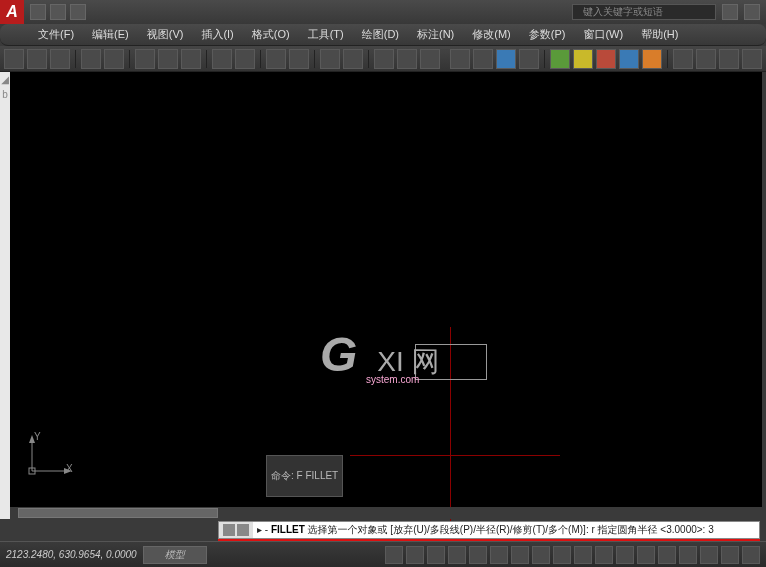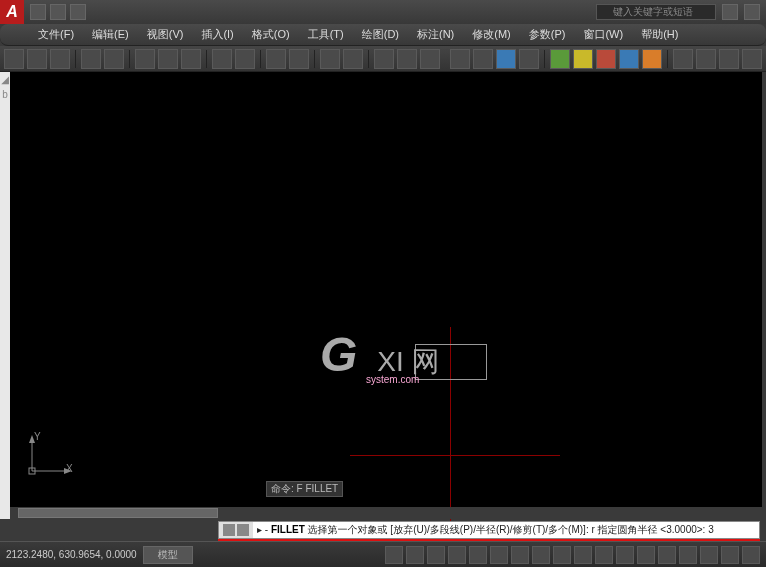--- a/index.html
+++ b/index.html
@@ -4,21 +4,21 @@
 <style>
 * { margin: 0; padding: 0; box-sizing: border-box; font-family: "Microsoft YaHei", Arial, sans-serif; }
 body { width: 766px; height: 567px; background: #3a3a3a; overflow: hidden; position: relative; }
 
 .titlebar { height: 24px; background: linear-gradient(#4a4a4a,#383838); display: flex; align-items: center; color: #ccc; font-size: 11px; position: relative; }
 .app-logo { width: 24px; height: 24px; background: #b71c1c; color: #fff; font-weight: bold; font-size: 16px; display: flex; align-items: center; justify-content: center; font-style: italic; }
 .qat { display: flex; gap: 4px; margin-left: 6px; }
 .qat-btn { width: 16px; height: 16px; background: #555; border: 1px solid #666; cursor: pointer; }
 .title-text { position: absolute; left: 50%; transform: translateX(-50%); color: #ddd; }
 .title-right { position: absolute; right: 6px; display: flex; gap: 6px; align-items: center; }
-.search-hint { width: 120px; height: 16px; background: #2a2a2a; border: 1px solid #555; color: #888; font-size: 10px; padding: 0 16px; line-height: 14px; }
+.search-hint { width: 144px; height: 16px; background: #2a2a2a; border: 1px solid #555; color: #888; font-size: 10px; padding: 0 10px; line-height: 14px; }
 
 .menubar { height: 22px; background: linear-gradient(#4a4a4a,#383838); display: flex; align-items: center; padding-left: 30px; gap: 2px; border-bottom: 1px solid #222; border-radius: 8px; }
 .menu-item { color: #ddd; font-size: 11px; padding: 2px 8px; cursor: pointer; }
 
 .toolbar { height: 26px; background: linear-gradient(#454545,#333); display: flex; align-items: center; padding: 0 4px; gap: 3px; border-bottom: 1px solid #222; }
 .tb-btn { width: 20px; height: 20px; background: #4a4a4a; border: 1px solid #5a5a5a; cursor: pointer; }
 .tb-sep { width: 1px; height: 18px; background: #222; margin: 0 2px; }
 .tb-orange { background: #d97d2a; }
 .tb-blue { background: #3a7ab5; }
 .tb-green { background: #5a9a3a; }
@@ -33,34 +33,34 @@
 .watermark { position: absolute; left: 310px; top: 255px; color: #aaa; font-family: Georgia, serif; pointer-events: none; }
 .watermark .big { font-size: 48px; font-style: italic; font-weight: bold; }
 .watermark .med { font-size: 28px; margin-left: 20px; }
 .watermark .sub { font-size: 10px; color: #f9a8d4; margin-left: 46px; margin-top: -8px; }
 
 .ucs { position: absolute; left: 14px; bottom: 40px; color: #888; font-size: 10px; }
 .ucs svg { display: block; }
 .ucs .y { position: absolute; left: 10px; top: -4px; }
 .ucs .x { position: absolute; left: 42px; top: 28px; }
 
-.cmd-history { position: absolute; left: 256px; bottom: 22px; background: rgba(60,60,60,.85); color: #bbb; font-size: 10px; font-family: Consolas, monospace; padding: 0 4px; border: 1px solid #555; }
+.cmd-history { position: absolute; left: 256px; bottom: 22px; background: rgba(60,60,60,.85); color: #bbb; font-size: 10px; font-family: Consolas, monospace; padding: 13px 4px; border: 1px solid #555; }
 .cmd-history div { white-space: pre; }
 
 .cmdline { position: absolute; left: 218px; right: 6px; bottom: 28px; height: 18px; background: #fff; display: flex; align-items: center; font-size: 10px; font-family: Consolas, monospace; border: 1px solid #888; }
 .cmd-icons { display: flex; gap: 2px; padding: 0 4px; background: #e0e0e0; height: 100%; align-items: center; }
 .cmd-icon { width: 12px; height: 12px; background: #888; }
 .cmd-prompt { flex: 1; padding: 0 4px; color: #222; white-space: nowrap; overflow: hidden; }
 .cmd-prompt b { color: #000; }
 
 .redbar { position: absolute; left: 218px; right: 6px; bottom: 26px; height: 2px; background: #d11; }
 
-.statusbar { position: absolute; left: 0; right: 0; bottom: 0; height: 26px; background: linear-gradient(#3a3a3a,#2a2a2a); display: flex; align-items: center; color: #bbb; font-size: 10px; padding: 0 6px; gap: 6px; border-top: 1px solid #555; }
+.statusbar { position: absolute; left: 0; right: 0; bottom: 0; height: 26px; background: linear-gradient(#3a3a3a,#2a2a2a); display: flex; align-items: center; color: #bbb; font-size: 10px; padding: 0 6px; gap: 6px; border-top: 1px solid #555; font-style: italic; }
 .coords { color: #ccc; }
-.model-tab { background: #555; padding: 1px 14px; border: 1px solid #666; }
+.model-tab { background: #555; padding: 1px 21px; border: 1px solid #666; }
 .status-btns { display: flex; gap: 3px; margin-left: auto; }
 .st-btn { width: 18px; height: 18px; background: #4a4a4a; border: 1px solid #5a5a5a; }
 
 .scroll-h { position: absolute; left: 10px; right: 4px; bottom: 48px; height: 12px; background: #3a3a3a; }
 .scroll-thumb-h { position: absolute; left: 8px; width: 200px; height: 10px; top: 1px; background: #666; border: 1px solid #777; }
 
 .left-gutter { position: absolute; left: 0; top: 72px; width: 10px; bottom: 48px; background: #e8e8e8; }
 .left-gutter .glyph { color: #888; font-size: 10px; padding: 2px 0; text-align: center; }
 </style>
 </head>

